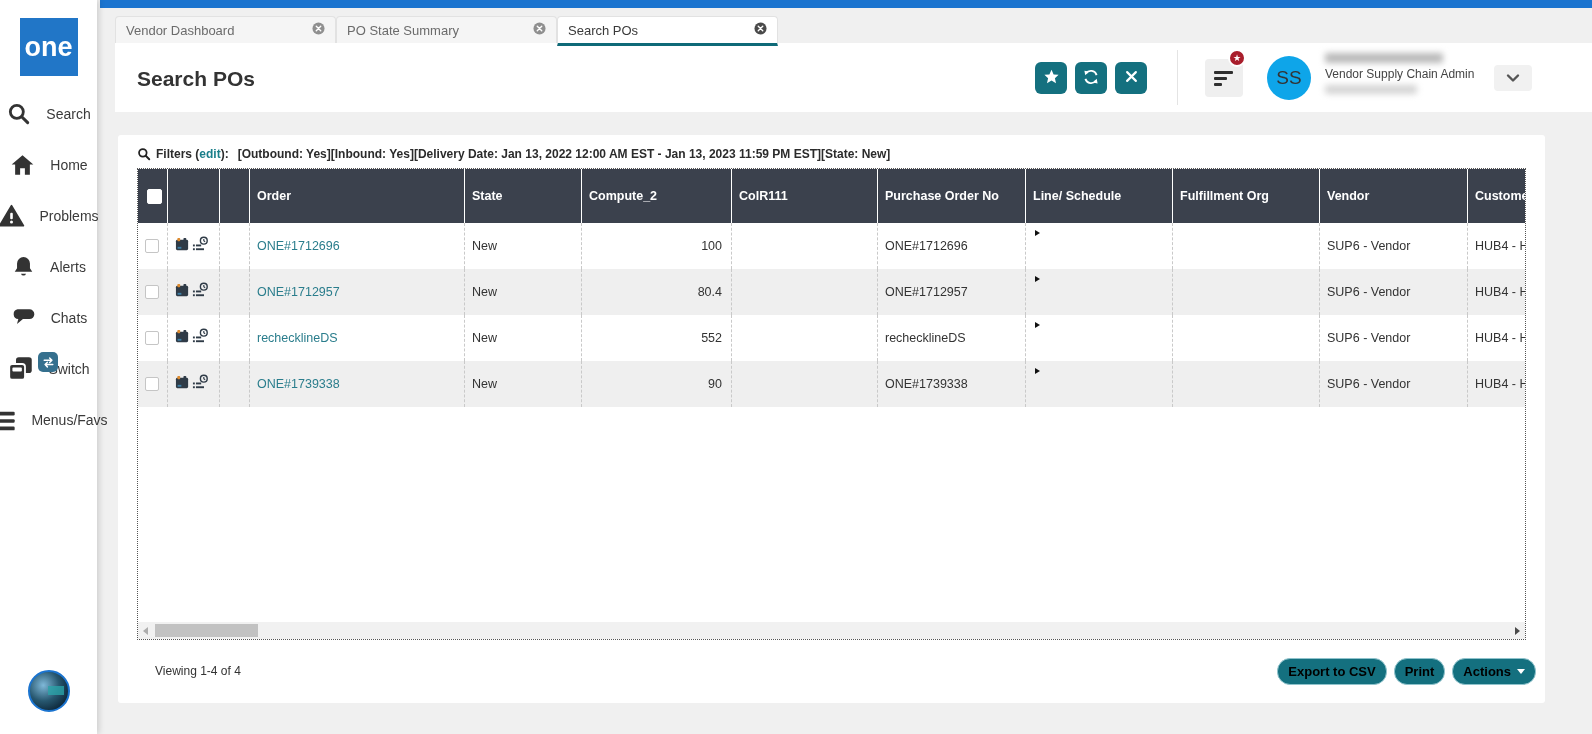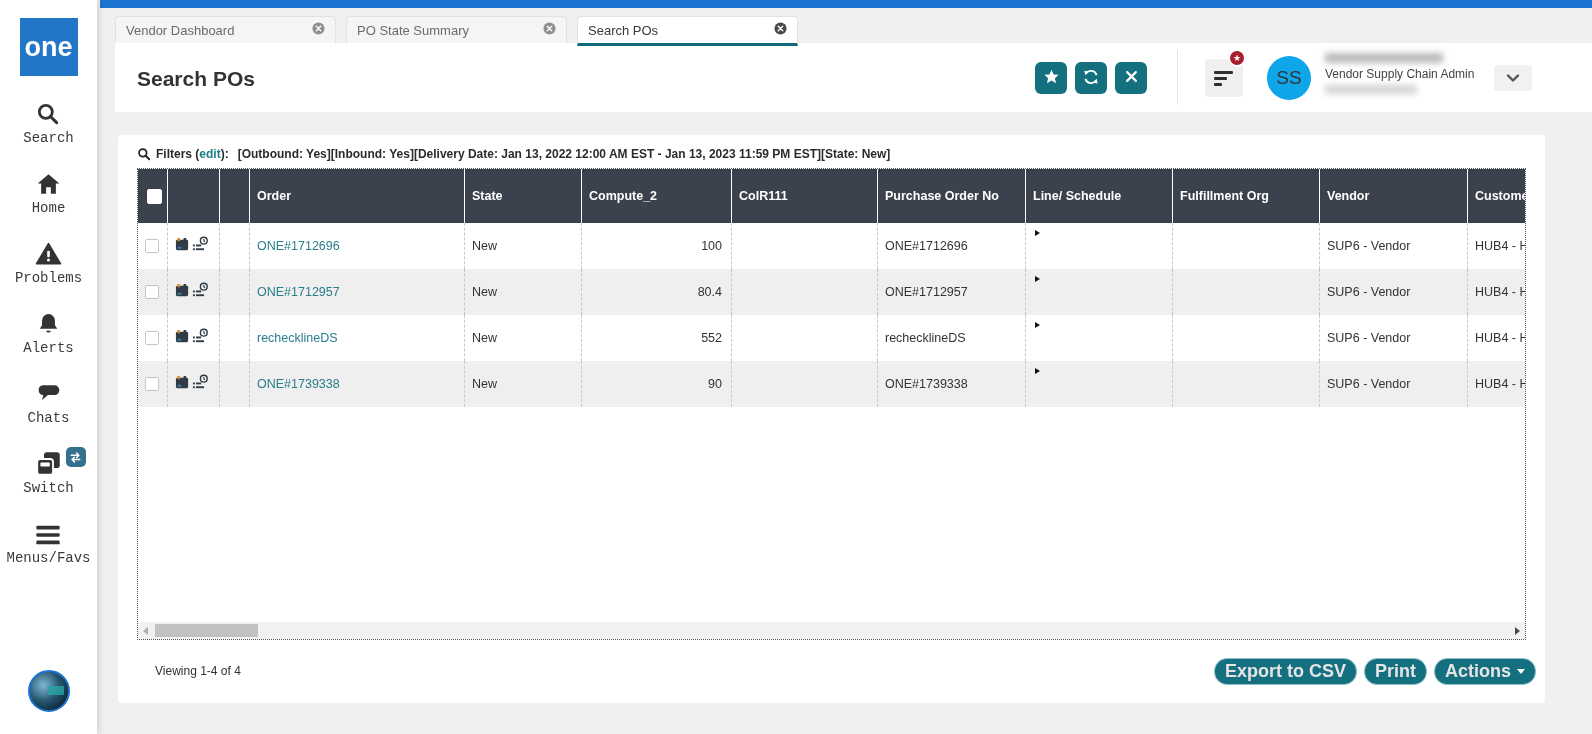--- a/index.html
+++ b/index.html
@@ -5,32 +5,32 @@
   * { margin:0; padding:0; box-sizing:border-box; }
   html,body { width:1592px; height:734px; font-family:"Liberation Sans", sans-serif; background:#ffffff; overflow:hidden; }
   .page-bg { position:absolute; left:97px; top:0; right:0; bottom:0; background:#f0f0f0; }
   .top-blue-bar { position:absolute; left:100px; top:0; right:0; height:8px; background:#1b74cf; }
 
   
   .sidebar { position:absolute; left:0; top:0; width:97px; height:734px; background:#fff;
              box-shadow:2px 0 6px rgba(0,0,0,.15); z-index:20; display:flex; flex-direction:column; align-items:center; }
   .logo { margin-top:18px; width:58px; height:58px; background:#2176c7; border-radius:0; color:#fff;
           display:flex; align-items:center; justify-content:center; font-size:27px; font-weight:700; cursor:pointer; }
-  .nav-item { margin-top:25px; display:flex; flex-direction:column; align-items:center; gap:3px;
-              color:#3a3a3a; font-size:14px; cursor:pointer; position:relative;font-family:Liberation Mono, monospace; }
+  .nav-item { margin-top:25px; display:flex; flex-direction:row; align-items:center; gap:14px;
+              color:#3a3a3a; font-size:14px; cursor:pointer; position:relative; }
   .nav-item .ic { height:26px; display:flex; align-items:flex-end; }
   .switch-badge { position:absolute; right:-24px; top:-4px; width:20px; height:20px; background:#35708e;
                   border-radius:5px; display:flex; align-items:center; justify-content:center; }
   .bot-circle { margin-top:auto; margin-bottom:22px; width:42px; height:42px; border-radius:50%;
                 border:2px solid #1b74cf; background:radial-gradient(circle at 35% 35%, #7fb8d8 0%, #27576f 45%, #081e30 85%);
                 cursor:pointer; position:relative; overflow:hidden; }
   .bot-circle::after { content:""; position:absolute; right:4px; top:14px; width:16px; height:9px; background:#2aa3a8; opacity:.8; }
 
   
-  .tabs { position:absolute; left:115px; top:16px; display:flex; gap:10px; z-index:5; }
+  .tabs { position:absolute; left:115px; top:16px; display:flex; gap:0; z-index:5; }
   .tab { width:221px; height:27px; background:#f5f5f5; border:1px solid #e2e2e2; border-bottom:none;
          border-radius:4px 4px 0 0; display:flex; align-items:center; justify-content:space-between;
          padding:0 10px; font-size:13px; color:#6b6b6b; cursor:pointer; }
   .tab.active { background:#fff; color:#3a3a3a; height:30px; border-bottom:3px solid #0e6a78; }
 
   
   .header { position:absolute; left:115px; top:43px; right:0; height:69px; background:#fff; z-index:4; }
   .page-title { position:absolute; left:22px; top:24px; font-size:21px; font-weight:700; color:#333; }
   .hdr-actions { position:absolute; left:920px; top:19px; display:flex; gap:8px; }
   .teal-btn { width:32px; height:32px; background:#14707f; border-radius:6px; border:none;
@@ -85,22 +85,22 @@
   .hscroll { position:absolute; left:0; right:0; bottom:0; height:17px; background:#f1f1f1; }
   .hs-thumb { position:absolute; left:17px; top:2px; width:103px; height:13px; background:#c2c2c2; cursor:grab; }
   .hs-left { position:absolute; left:5px; top:5px; width:0; height:0; cursor:pointer;
              border-right:5px solid #adadad; border-top:4px solid transparent; border-bottom:4px solid transparent; }
   .hs-right { position:absolute; right:5px; top:5px; width:0; height:0; cursor:pointer;
               border-left:5px solid #4a4a4a; border-top:4px solid transparent; border-bottom:4px solid transparent; }
 
   
   .viewing { position:absolute; left:37px; top:529px; font-size:12px; color:#333; }
   .foot-btns { position:absolute; right:9px; top:523px; display:flex; gap:7px; }
-  .foot-btn { height:27px; background:#14707f; color:#e5e5e5; border:1px solid #8fc3cc; border-radius:13px;
-              font-size:18px; font-weight:600; padding:0 10px; cursor:pointer; display:flex; align-items:center; gap:6px;
+  .foot-btn { height:27px; background:#14707f; color:#000000; border:1px solid #8fc3cc; border-radius:13px;
+              font-size:13px; font-weight:600; padding:0 10px; cursor:pointer; display:flex; align-items:center; gap:6px;
               font-family:"Liberation Sans", sans-serif; }
   .dcaret { width:0; height:0; border-top:5px solid #fff; border-left:4px solid transparent; border-right:4px solid transparent; }
 </style>
 </head>
 <body>
 
 <div class="page-bg"></div>
 <div class="top-blue-bar"></div>
 
 <div class="sidebar">

